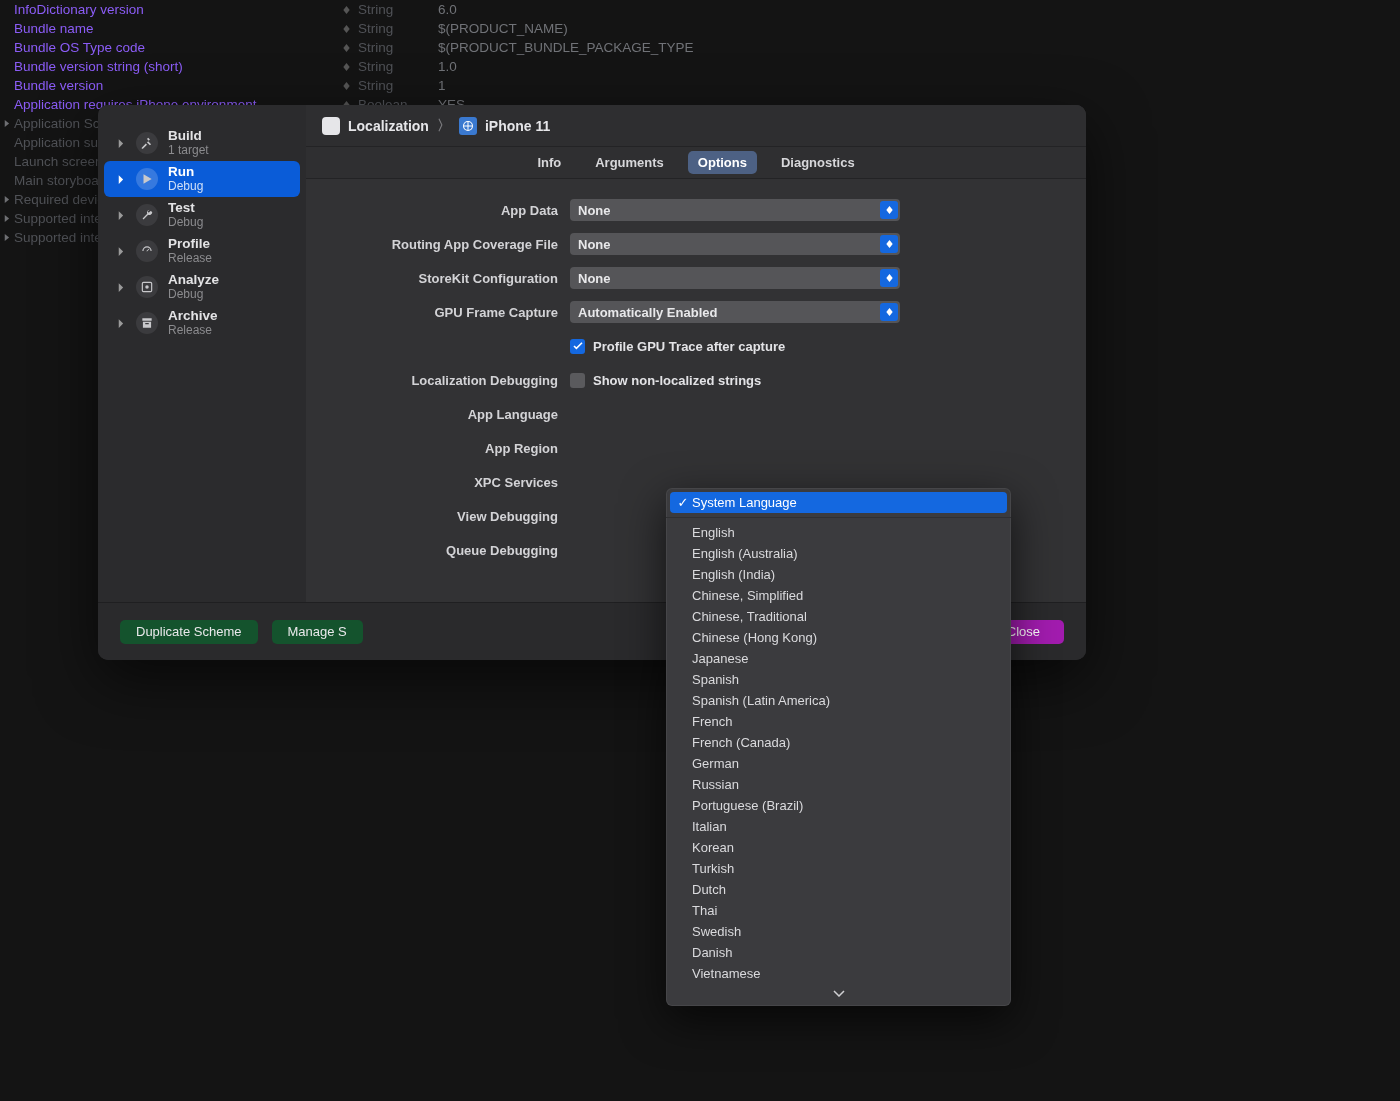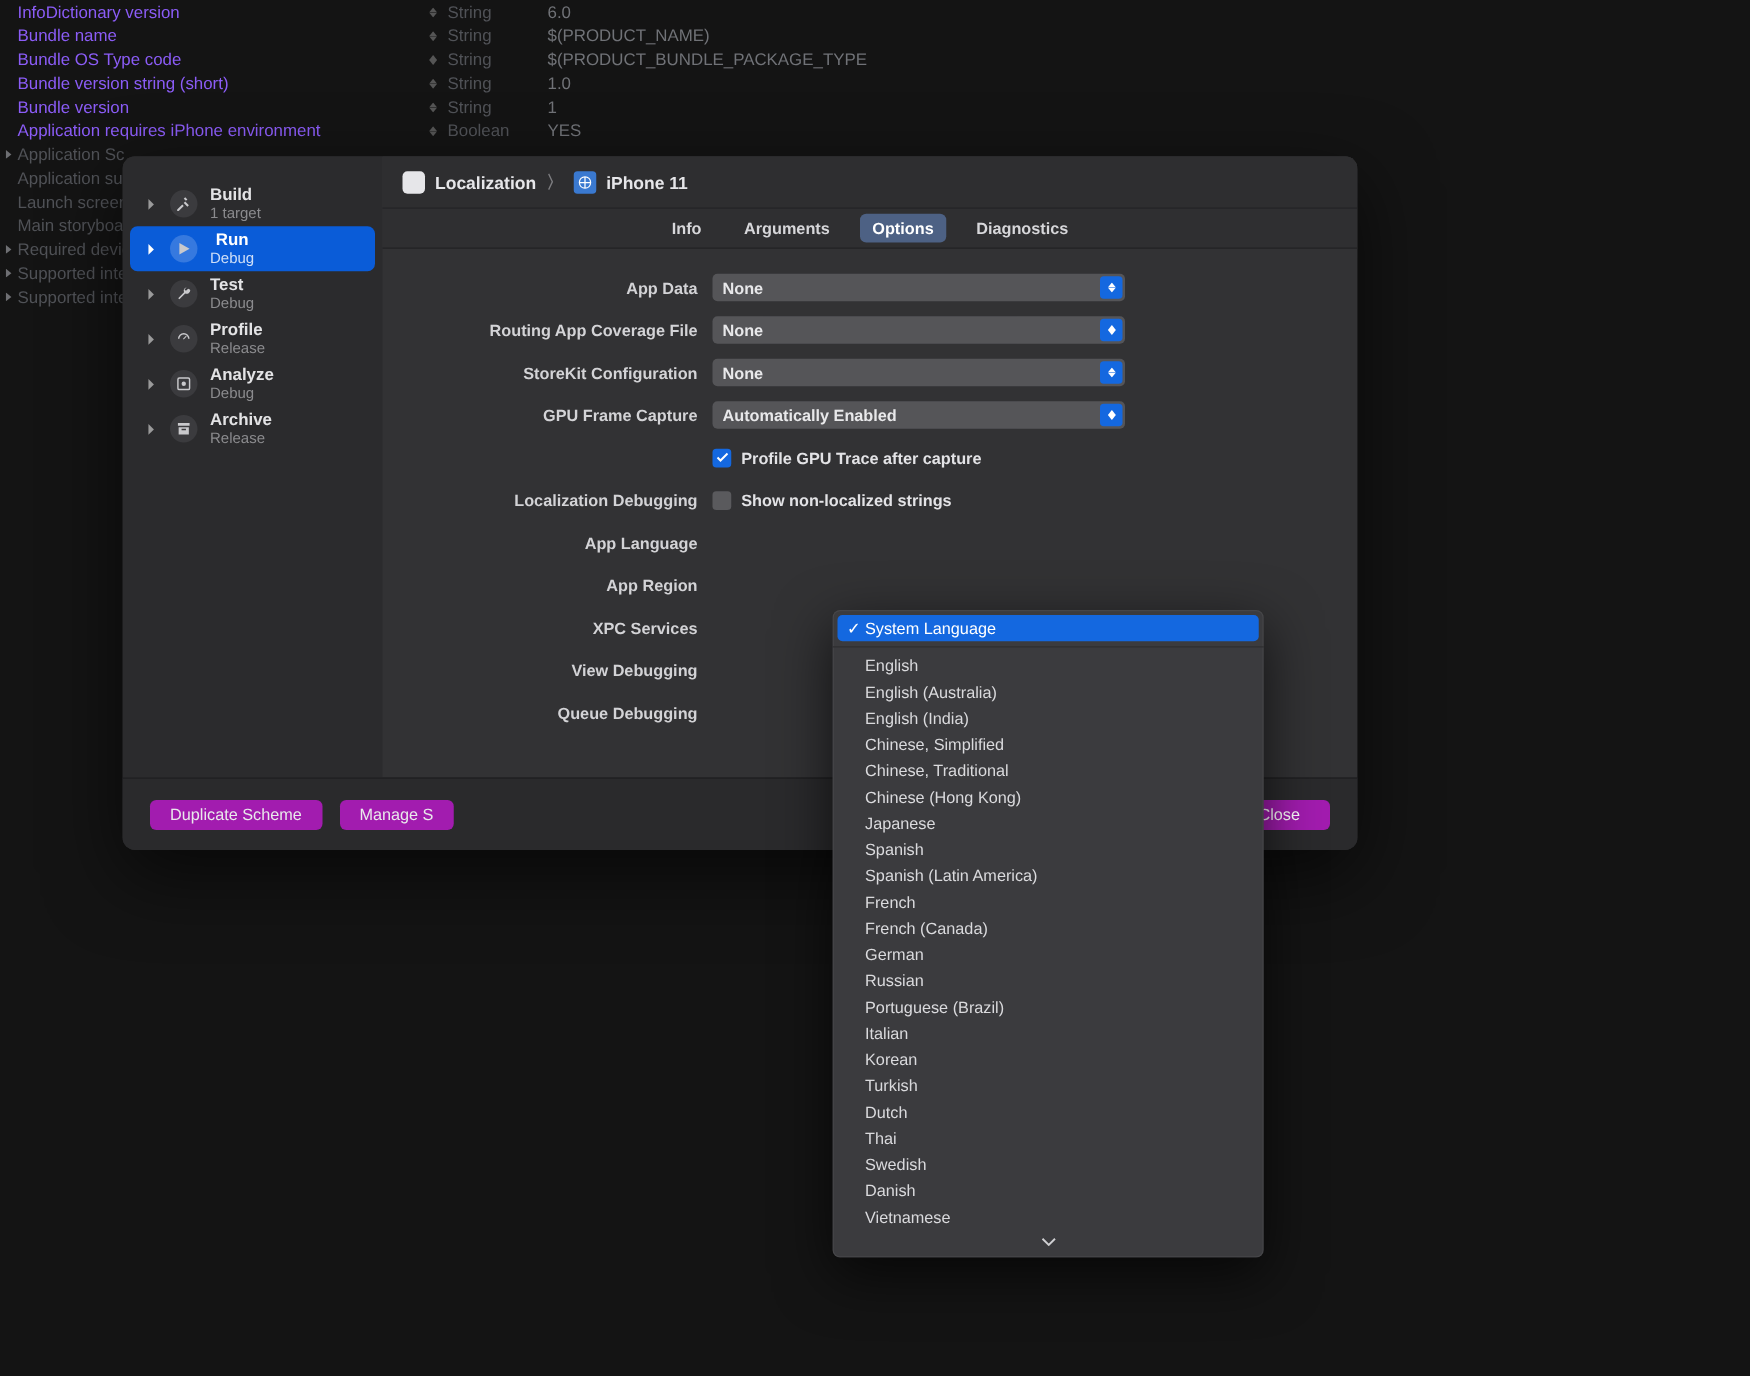--- a/index.html
+++ b/index.html
@@ -41,39 +41,38 @@
   
   .dialog {
     position: absolute;
     left: 98px; top: 105px;
     width: 988px; height: 555px;
     background: #2b2b2d;
     border-radius: 10px;
     box-shadow: 0 20px 60px rgba(0,0,0,.6);
     display: flex; flex-direction: column;
     overflow: hidden;
-    margin-top: 20px;
   }
   .dialog-body { flex:1; display:flex; overflow:hidden; }
 
   
   .scheme-sidebar {
     width: 208px;
     background: #2b2b2d;
     padding-top: 20px;
   }
   .scheme-item {
     display:flex; align-items:center;
     height: 36px;
     padding-left: 10px;
     gap: 4px;
     border-radius: 6px;
     margin: 0 6px 0 6px;
   }
-  .scheme-item.selected { background: #0a5cd8; color:#fff;text-align:center; }
+  .scheme-item.selected { background: #0a5cd8; color:#fff; }
   .scheme-item .chev { width:12px; display:flex; justify-content:center; }
   .scheme-item .chev svg{ width:7px;height:9px; fill:#9a9a9a; }
   .scheme-item.selected .chev svg{ fill:#fff; }
   .scheme-icon {
     width:22px; height:22px; border-radius:11px;
     background:#3b3b3e; display:flex; align-items:center; justify-content:center;
     margin: 0 6px;
   }
   .scheme-item.selected .scheme-icon{ background:rgba(255,255,255,.18); }
   .scheme-icon svg{ width:14px;height:14px; fill:#c9c9cc; }
@@ -153,21 +152,21 @@
   
   .dialog-footer{
     height:58px; background:#2a2a2c;
     display:flex; align-items:center;
     padding:0 22px; gap:14px;
     border-top:1px solid #1f1f21;
   }
   .footer-spacer{flex:1;}
   .btn {
     height:24px; padding:0 16px;
-    background:#a21caf; color:#e9e9eb;
+    background:#14532d; color:#e9e9eb;
     border-radius:5px; font-size:13px;
     display:inline-flex;align-items:center;
   }
   .btn.primary{ background:#a21caf; color:#fff; padding:0 24px; }
 
   
   .dropdown {
     position:absolute;
     left: 666px; top: 488px;
     width: 345px;

